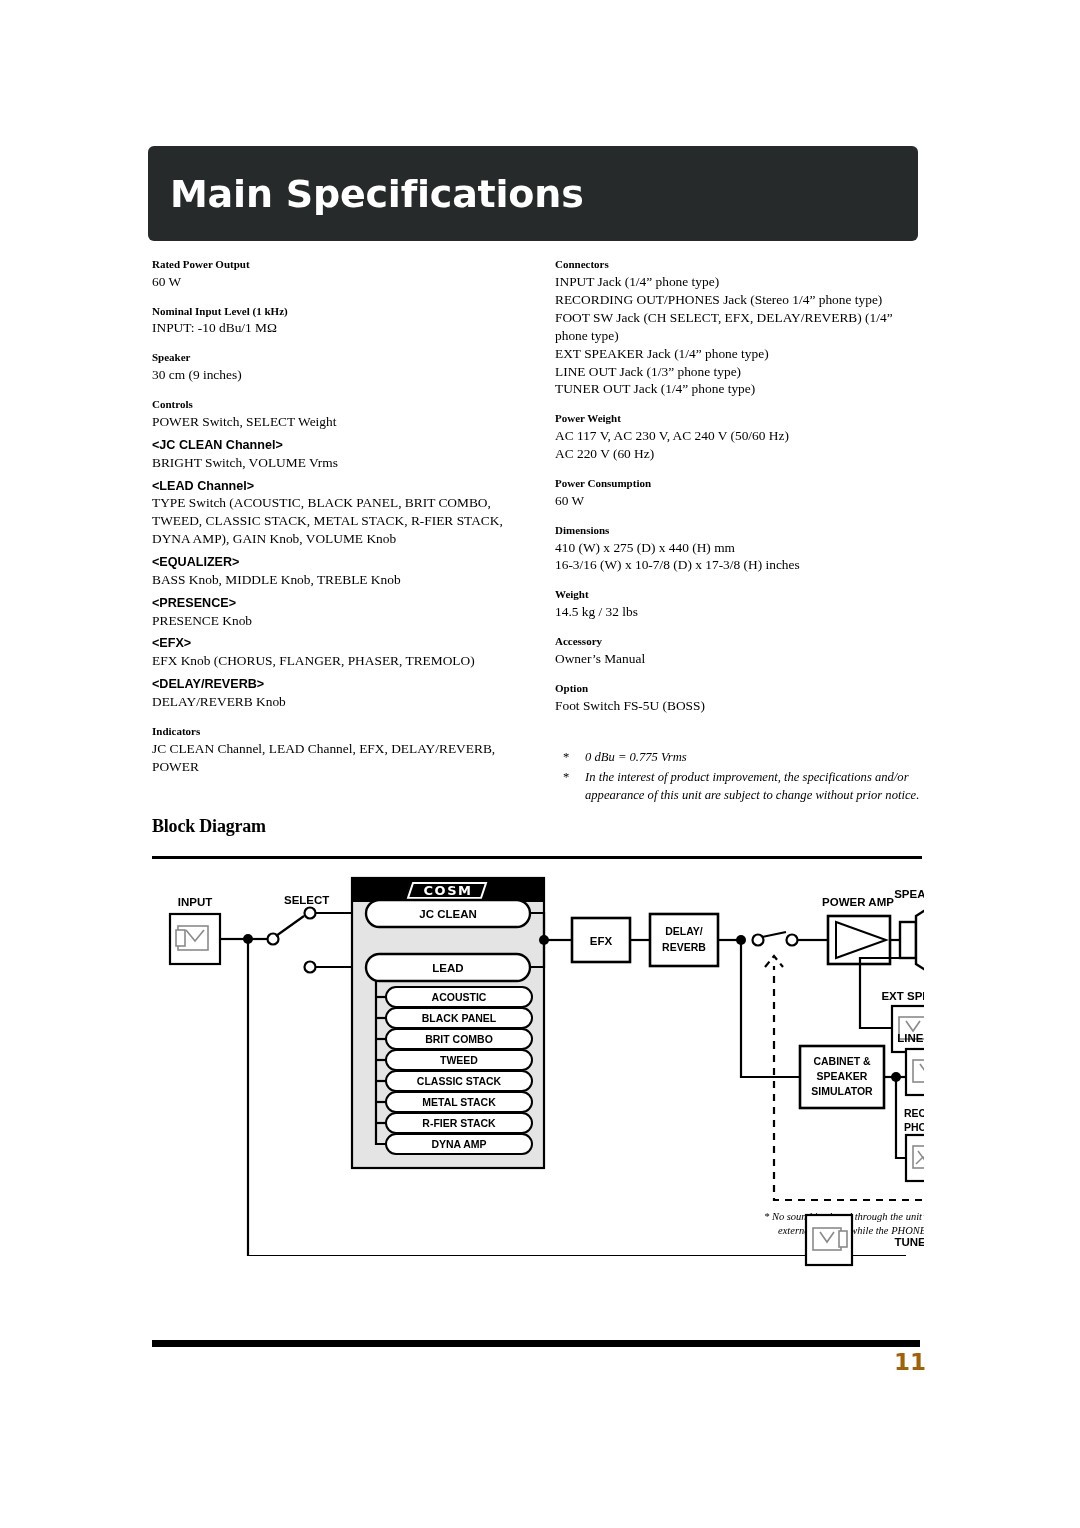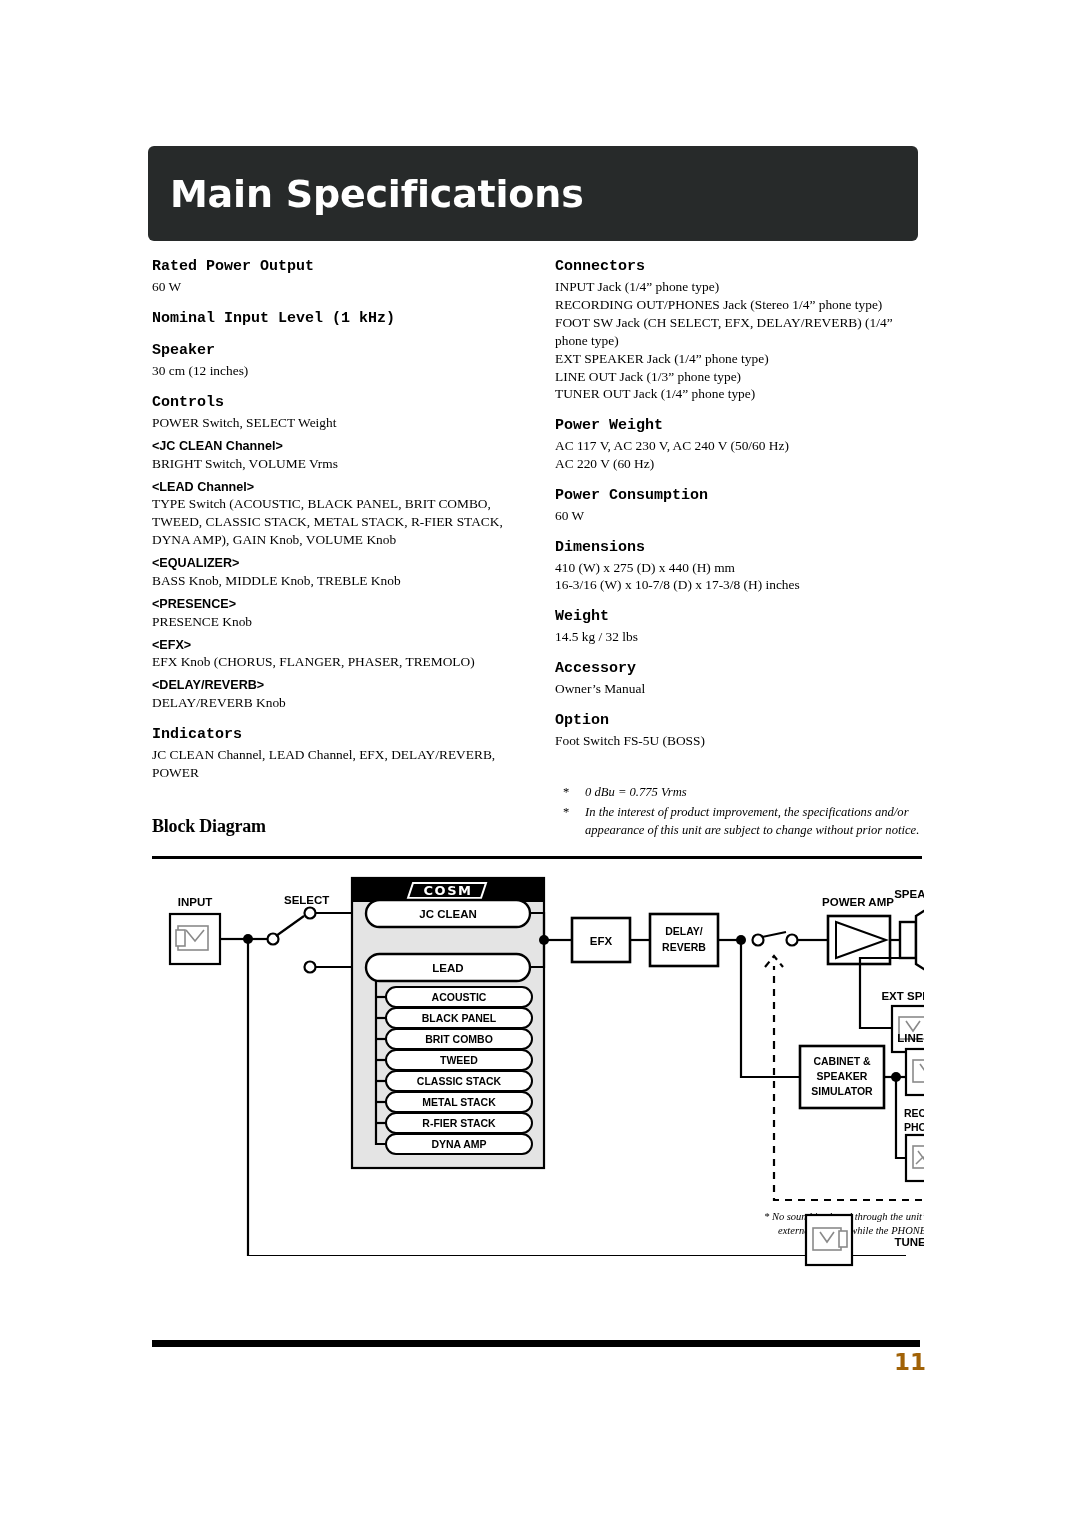--- a/index.html
+++ b/index.html
@@ -21,22 +21,22 @@
     font-family:"DejaVu Sans", sans-serif;
   }
 
   
   .specs{position:absolute;left:152px;top:258px;width:770px;}
   .col{position:absolute;top:0;}
   .col-left{left:0;width:390px;}
   .col-right{left:403px;width:372px;}
 
   .h-spec{
-    font-size:15px;font-weight:bold;color:#000;
-    font-family:Liberation Mono, monospace;
+    font-size:11px;font-weight:bold;color:#000;
+    font-family:Liberation Serif, serif;
     margin:0 0 1px 0;line-height:1.25;
   }
   .h-spec.gap{margin-top:14px;}
   .h-sub{
     font-size:12.6px;font-weight:bold;color:#000;
     font-family:"Liberation Sans", sans-serif;
     margin:7px 0 0 0;line-height:1.25;
   }
   .t-spec{
     font-size:13.4px;color:#000;line-height:1.34;
@@ -82,22 +82,23 @@
 
   <div class="banner">
     <div class="banner-title">Main Specifications</div>
   </div>
 
   <div class="specs">
     <div class="col col-left" id="spec-col-left">
         <div class="h-spec">Rated Power Output</div>
         <div class="t-spec">60 W</div>
         <div class="h-spec gap">Nominal Input Level (1 kHz)</div>
+        <div class="t-spec">INPUT: -10 dBu/1 MΩ</div>
         <div class="h-spec gap">Speaker</div>
-        <div class="t-spec">30 cm (12 inches)</div>
+        <div class="t-spec">30 cm (9 inches)</div>
         <div class="h-spec gap">Controls</div>
         <div class="t-spec">POWER Switch, SELECT Weight</div>
         <div class="h-sub">&lt;JC CLEAN Channel&gt;</div>
         <div class="t-spec">BRIGHT Switch, VOLUME Vrms</div>
         <div class="h-sub">&lt;LEAD Channel&gt;</div>
         <div class="t-spec">TYPE Switch (ACOUSTIC, BLACK PANEL, BRIT COMBO, TWEED, CLASSIC STACK, METAL STACK, R-FIER STACK, DYNA AMP), GAIN Knob, VOLUME Knob</div>
         <div class="h-sub">&lt;EQUALIZER&gt;</div>
         <div class="t-spec">BASS Knob, MIDDLE Knob, TREBLE Knob</div>
         <div class="h-sub">&lt;PRESENCE&gt;</div>
         <div class="t-spec">PRESENCE Knob</div>

